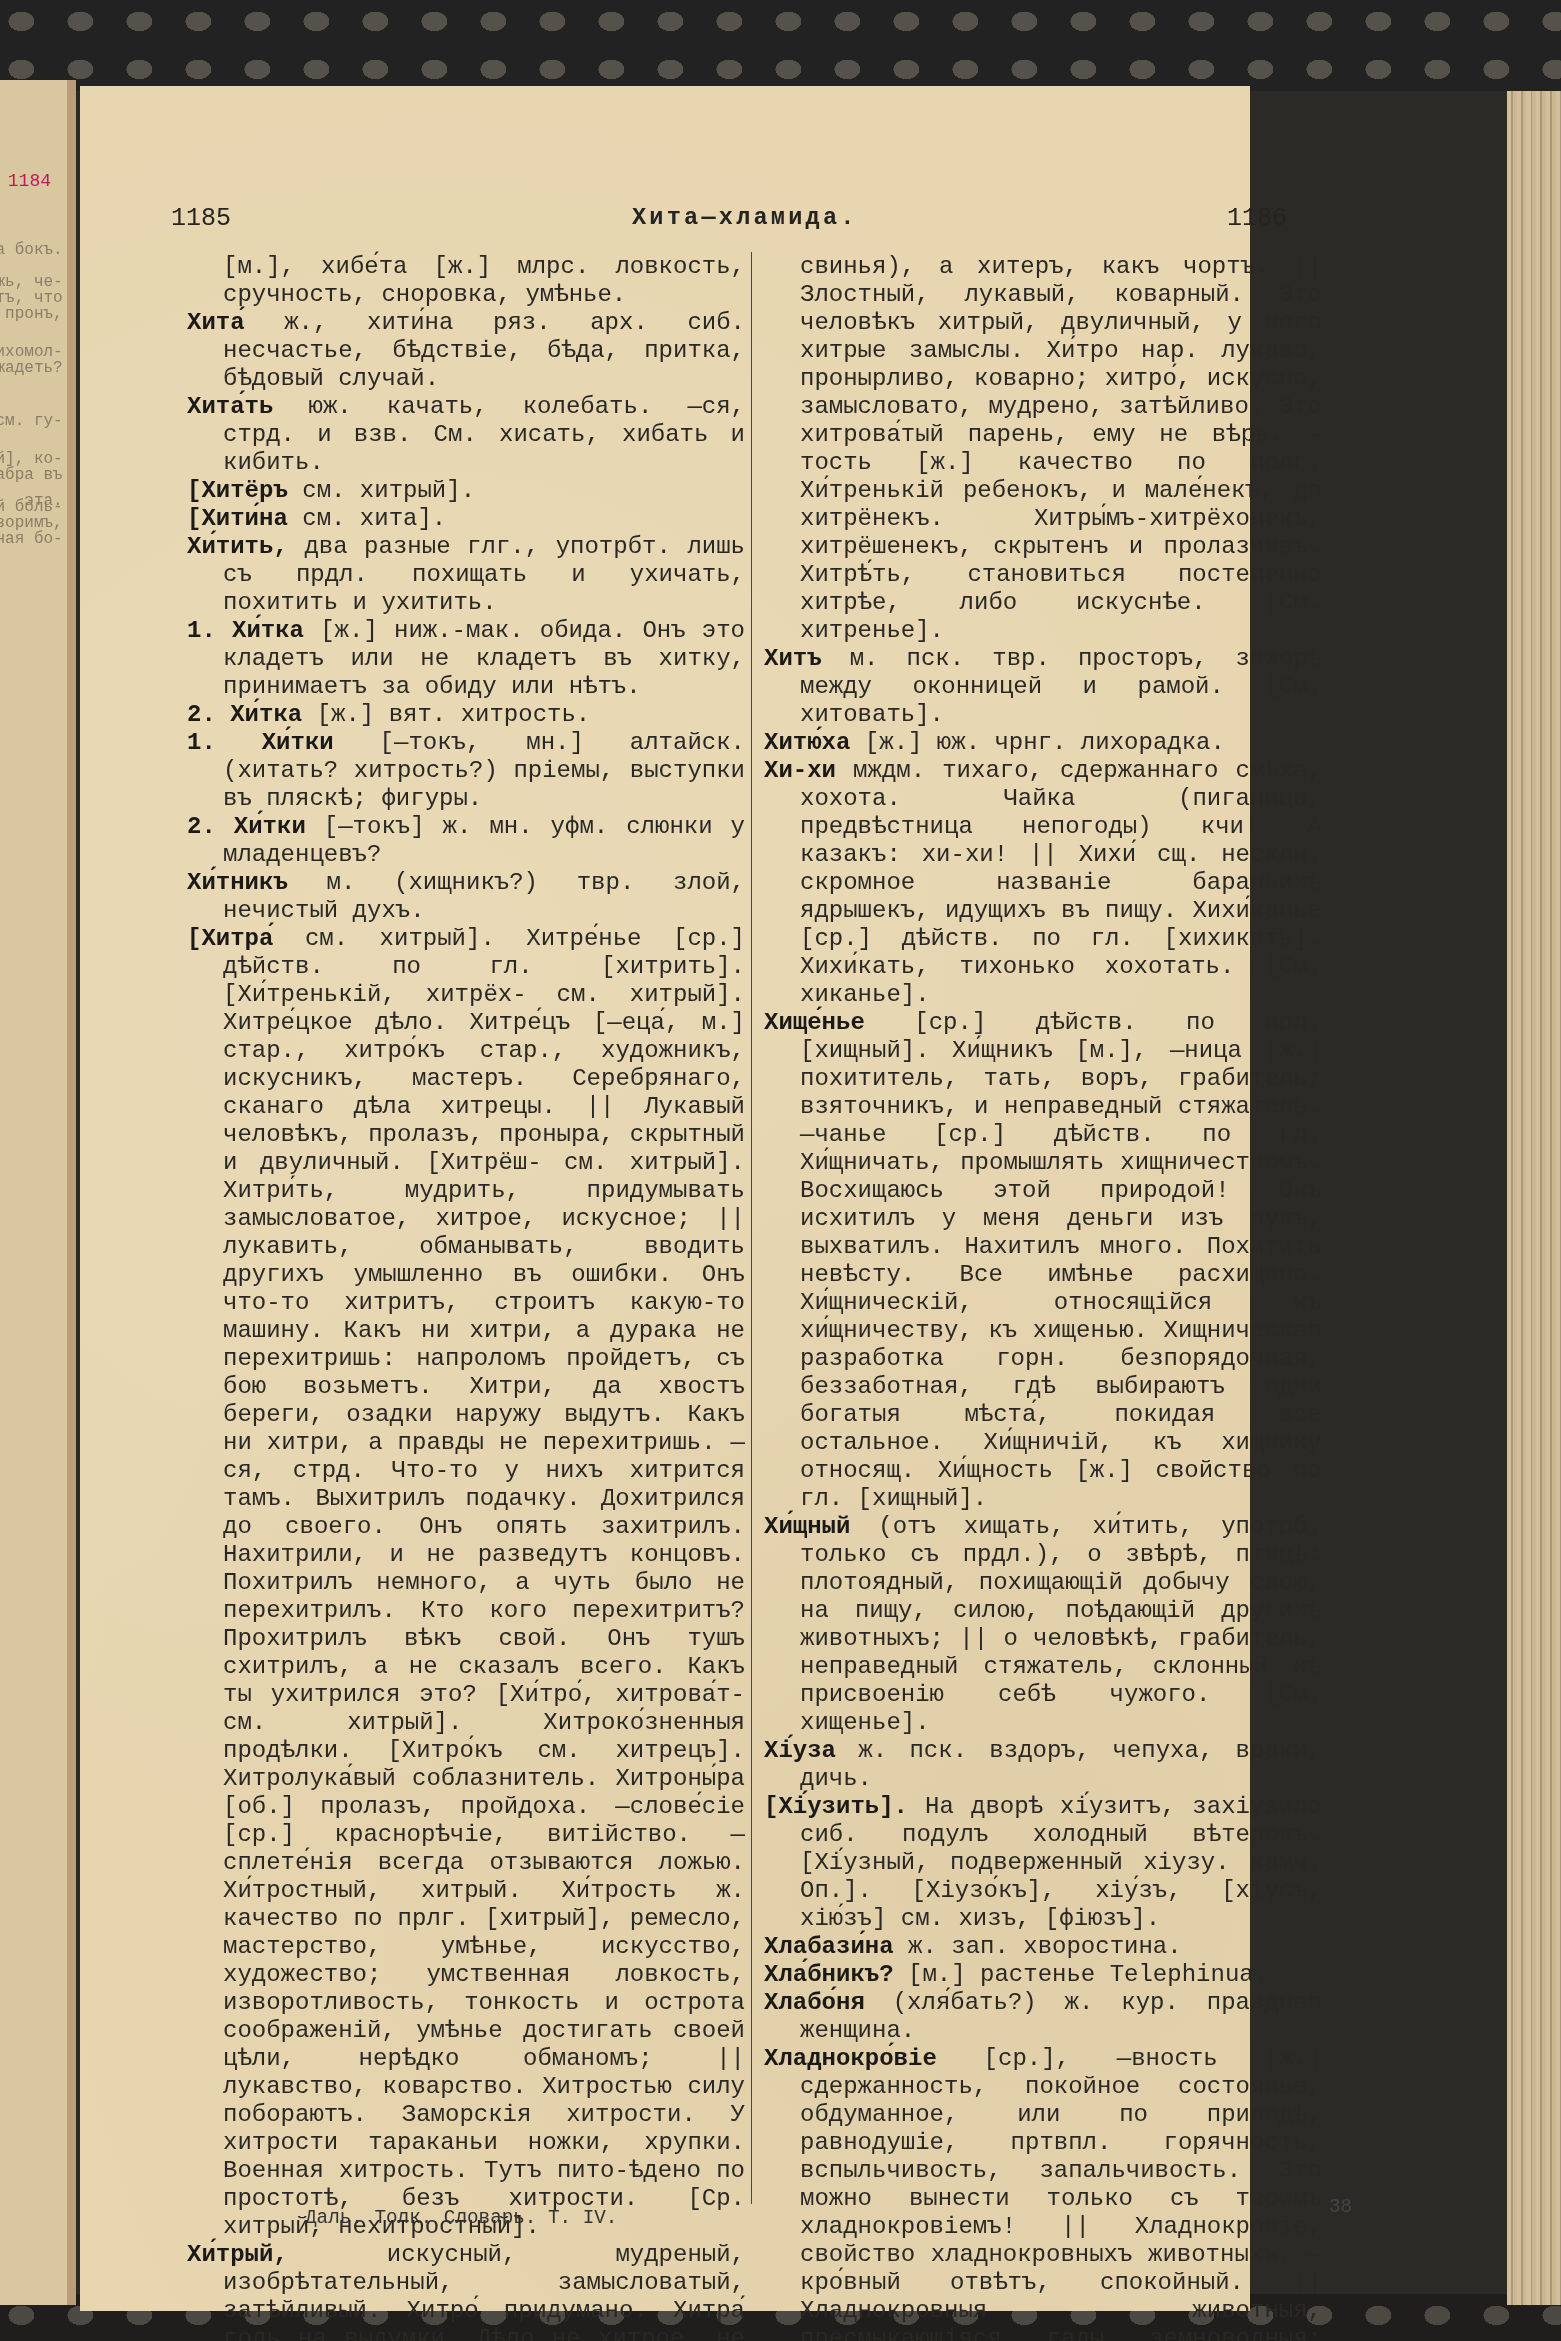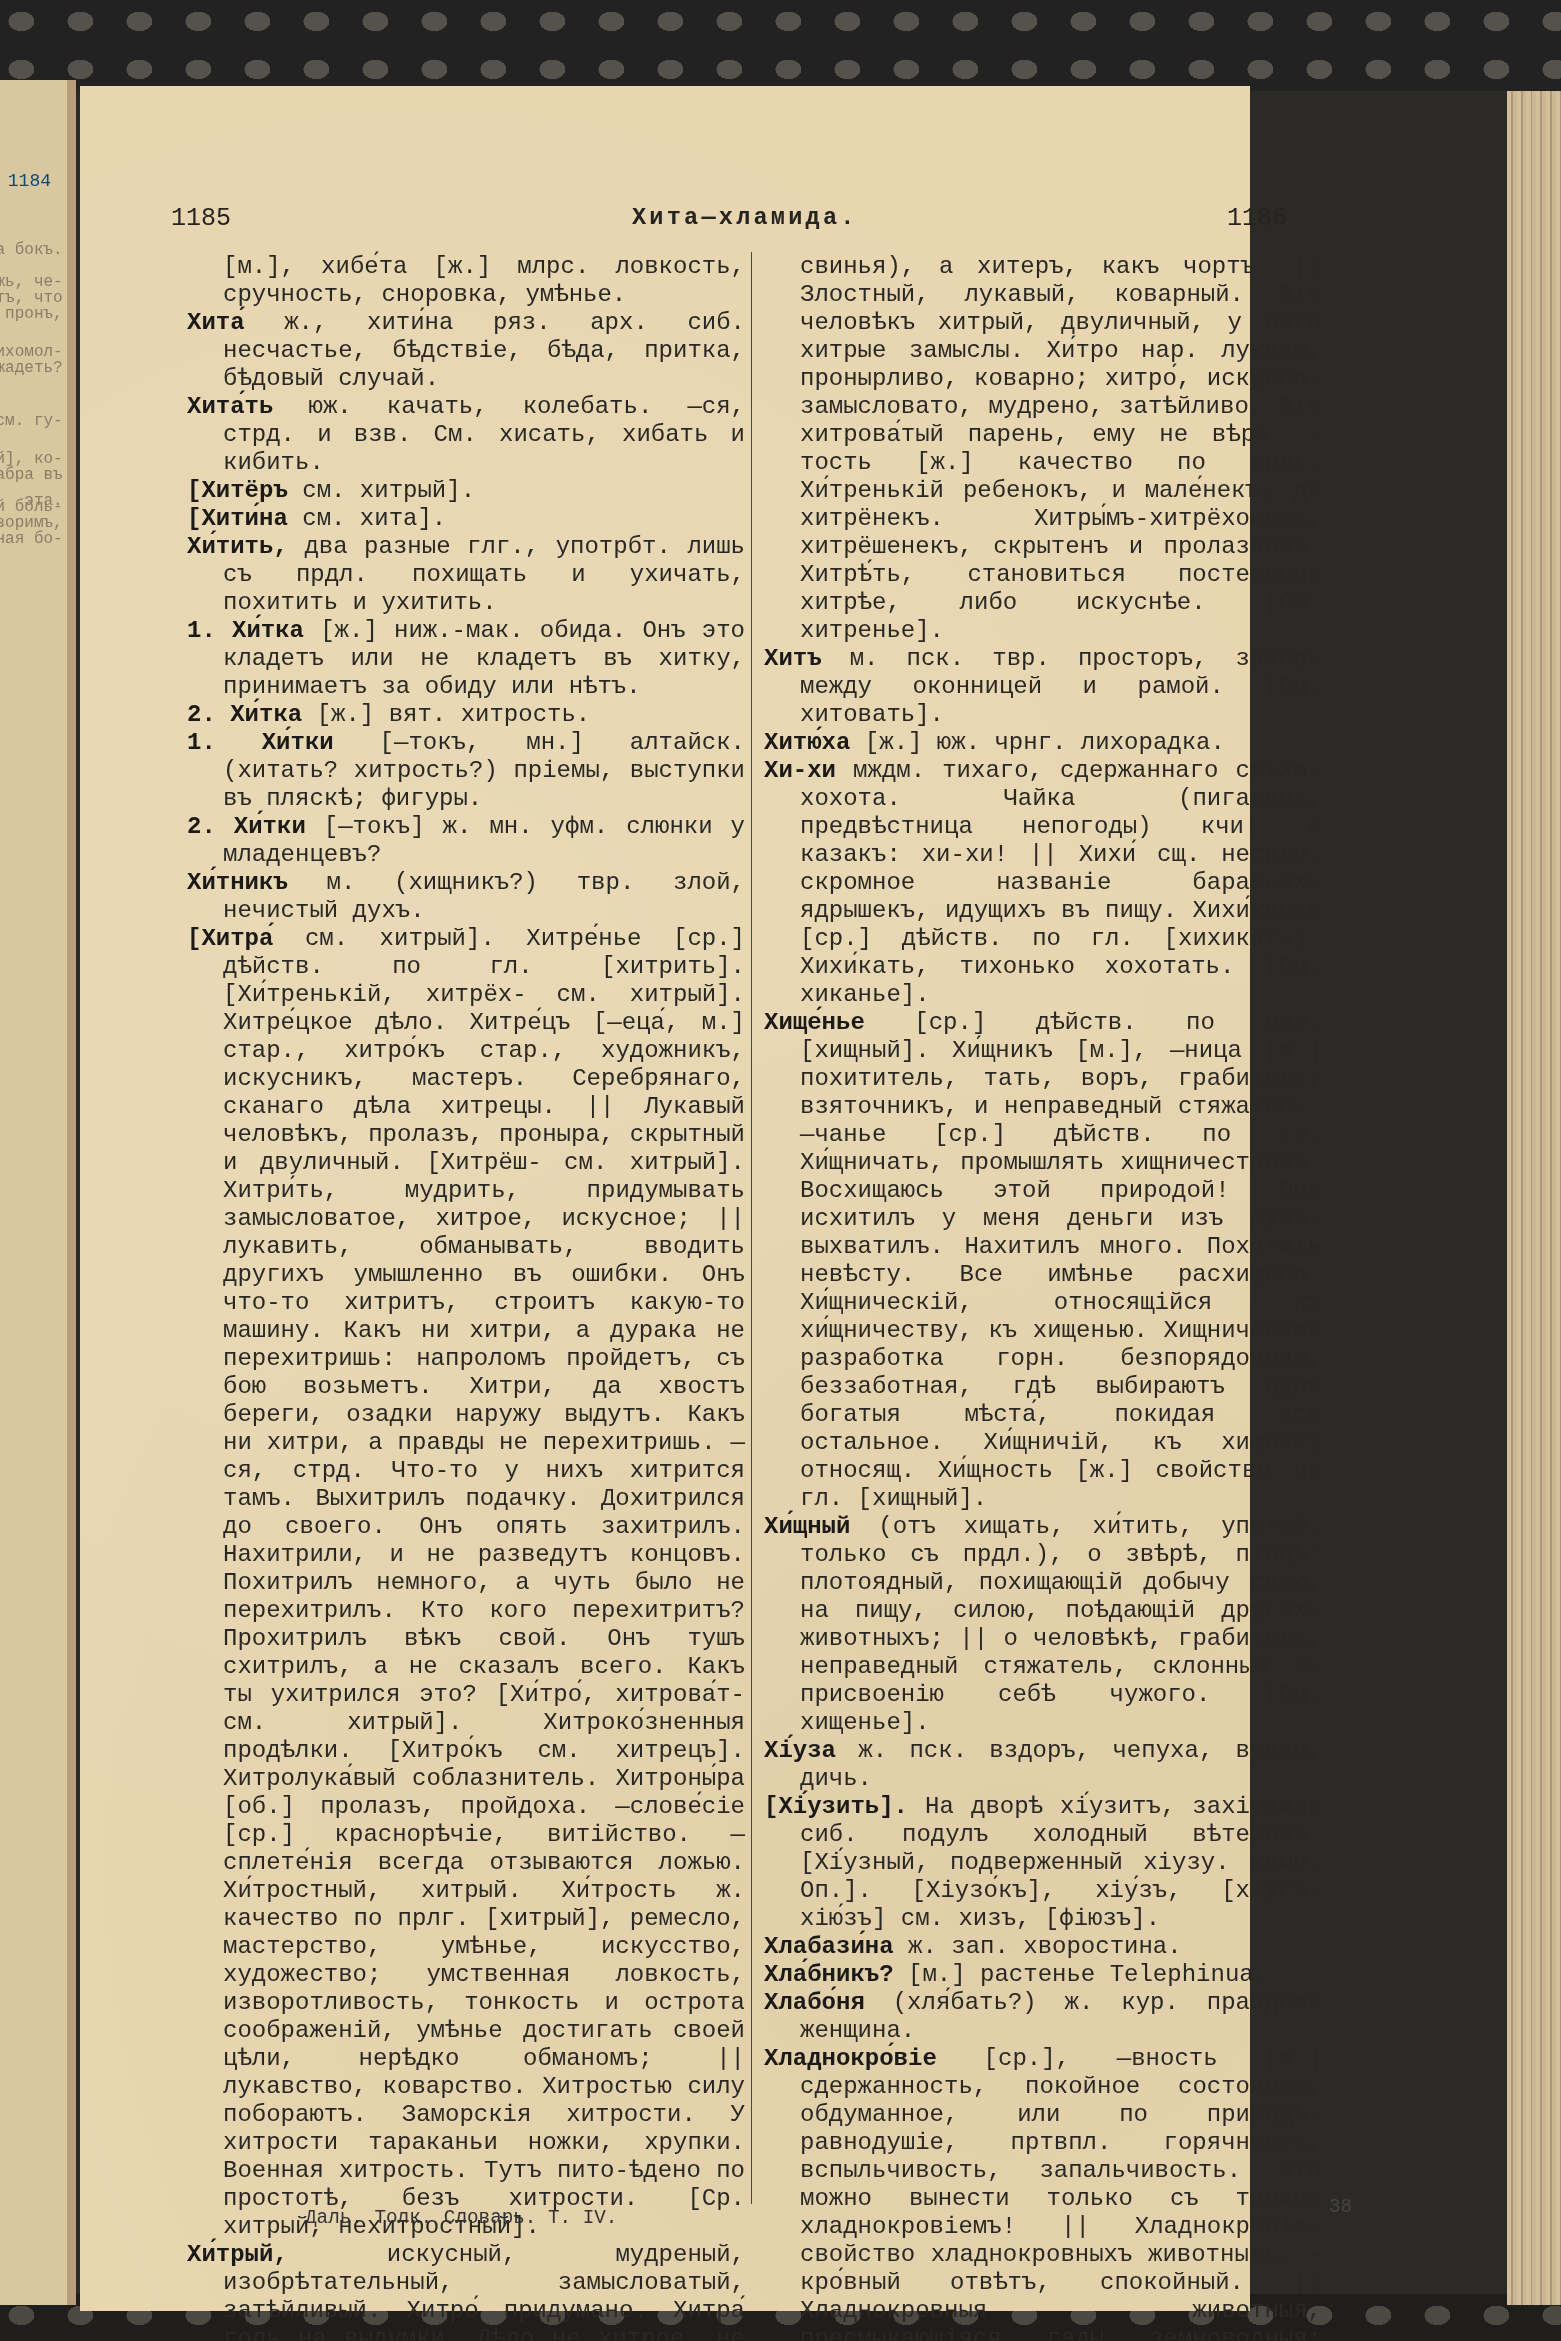--- a/index.html
+++ b/index.html
@@ -20,21 +20,21 @@
     background:
       radial-gradient(ellipse 21.4px 16px at 21.4px 21.4px, #4c4943 0 60%, transparent 61%) 0 0/59px 48px,
       #1f1e1c;
   }
   
   .prev-page {
     position:absolute; left:0; top:80px; width:67px; height:2225px;
     background:#d9c7a0; overflow:hidden;
     border-right:9.7px solid #b89e7a;
   }
-  .prev-page .pn { position:absolute; right:16px; top:91px; font-size:18px; color:#0c4a6e; font-family:"Liberation Mono", monospace; filter:blur(0.5px); }
+  .prev-page .pn { position:absolute; right:16px; top:91px; font-size:18px; color:#be185d; font-family:"Liberation Mono", monospace; filter:blur(0.5px); }
   .prev-line { position:absolute; right:4.3px; font-size:16px; color:#8b7d68; font-family:"Liberation Mono", monospace; white-space:nowrap; filter:blur(0.6px); }
   
   .page {
     position:absolute; left:80px; top:86px; width:1170px; height:2225px;
     background:#e7d6b0;
     background-image:
       radial-gradient(circle at 30% 40%, rgba(255,255,255,0.08), transparent 60%),
       radial-gradient(circle at 80% 80%, rgba(120,90,50,0.06), transparent 50%);
   }
   

